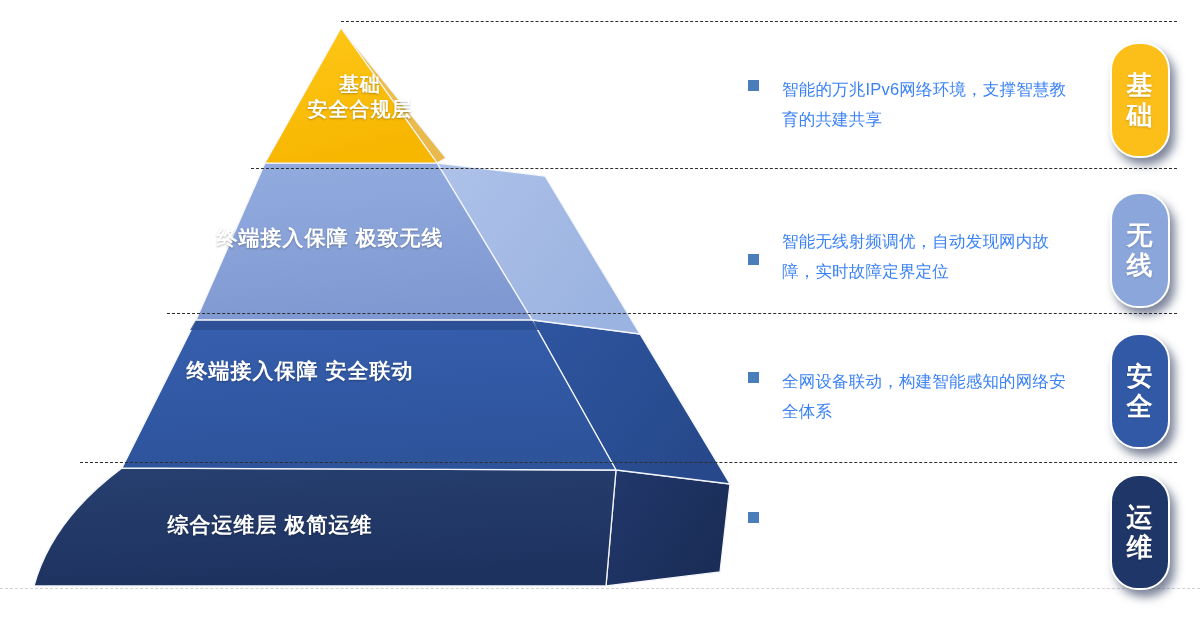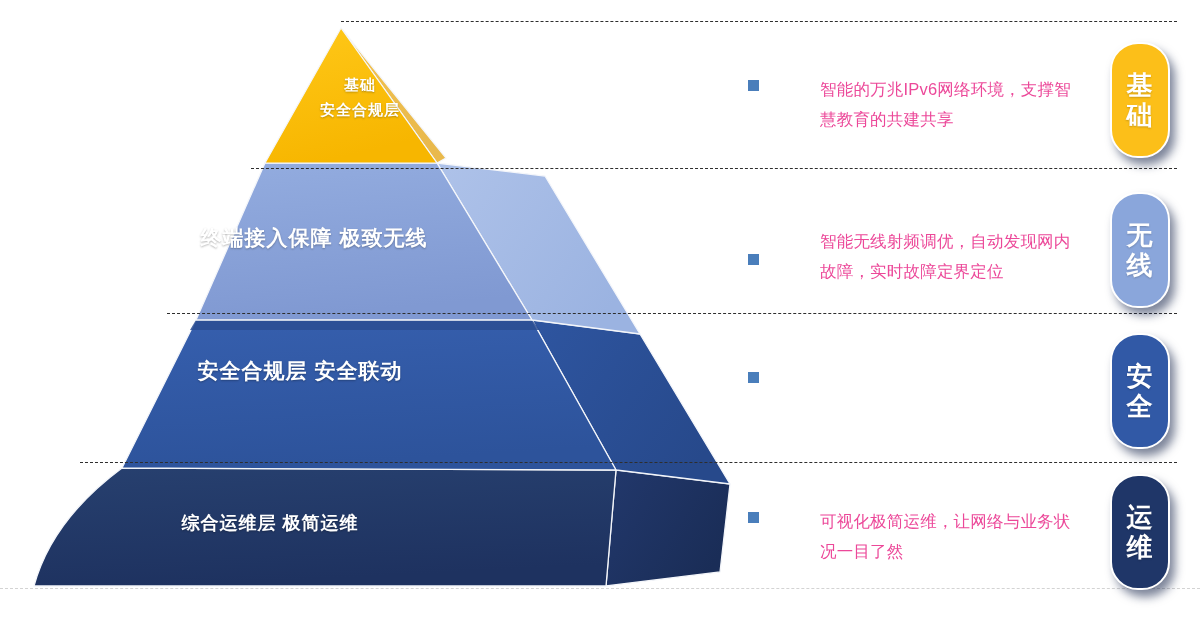--- a/index.html
+++ b/index.html
@@ -31,52 +31,51 @@
     color: #ffffff;
     font-weight: bold;
     letter-spacing: 1px;
     text-align: center;
     white-space: nowrap;
     text-shadow: 0 1px 2px rgba(0,0,0,0.28);
     pointer-events: none;
   }
   #layer-label-0 {
     left: 300px; top: 72px; width: 120px;
-    font-size: 15px; line-height: 25px;
+    font-size: 20px; line-height: 25px;
   }
   #layer-label-1 {
-    left: 104px; top: 224px; width: 420px; font-size: 21px;
+    left: 120px; top: 224px; width: 420px; font-size: 21px;
   }
   #layer-label-2 {
     left: 90px; top: 357px; width: 420px; font-size: 21px;
   }
   #layer-label-3 {
-    left: 60px; top: 511px; width: 420px; font-size: 18px;
+    left: 60px; top: 511px; width: 420px; font-size: 21px;
   }
 
   
   .bullet-row {
     position: absolute;
     display: flex;
     align-items: flex-start;
     width: 330px;
   }
   .bullet-marker {
     width: 11px; height: 11px;
     background: #4a7ebb;
     flex: 0 0 auto;
     margin-top: 6px;
     margin-right: 23px;
   }
   .bullet-text {
     font-size: 16.5px;
     line-height: 30px;
-    color: #ec4899;
+    color: #3b82f6;
     letter-spacing: 0.2px;
-    margin-left: 38px;
   }
   #bullet-0 { left: 748px; top: 74px; }
   #bullet-1 { left: 748px; top: 226px; align-items: center; }
   #bullet-2 { left: 748px; top: 366px; }
   #bullet-3 { left: 748px; top: 506px; }
 
   
   .badge {
     position: absolute;
     width: 56px;
@@ -193,37 +192,37 @@
   <div class="dash-line" id="dash-1"></div>
   <div class="dash-line" id="dash-2"></div>
   <div class="dash-line" id="dash-3"></div>
   <div class="dash-line" id="dash-4"></div>
 
   <div class="layer-label" id="layer-label-0">
     <div>基础</div>
     <div>安全合规层</div>
   </div>
   <div class="layer-label" id="layer-label-1">终端接入保障 极致无线</div>
-  <div class="layer-label" id="layer-label-2">安全合规层 安全联动</div>
+  <div class="layer-label" id="layer-label-2">终端接入保障 安全联动</div>
   <div class="layer-label" id="layer-label-3">综合运维层 极简运维</div>
 
   <div class="bullet-row" id="bullet-0">
     <span class="bullet-marker"></span>
     <span class="bullet-text">智能的万兆IPv6网络环境，支撑智慧教育的共建共享</span>
   </div>
   <div class="bullet-row" id="bullet-1">
     <span class="bullet-marker"></span>
     <span class="bullet-text">智能无线射频调优，自动发现网内故障，实时故障定界定位</span>
   </div>
   <div class="bullet-row" id="bullet-2">
     <span class="bullet-marker"></span>
+    <span class="bullet-text">全网设备联动，构建智能感知的网络安全体系</span>
   </div>
   <div class="bullet-row" id="bullet-3">
     <span class="bullet-marker"></span>
-    <span class="bullet-text">可视化极简运维，让网络与业务状况一目了然</span>
   </div>
 
   <div class="badge" id="badge-0">
     <span>基</span>
     <span>础</span>
   </div>
   <div class="badge" id="badge-1">
     <span>无</span>
     <span>线</span>
   </div>

